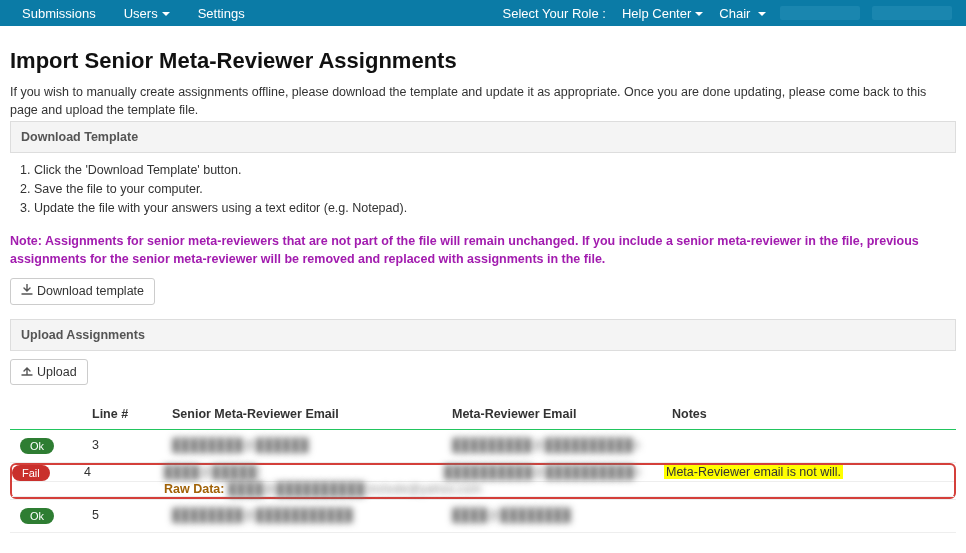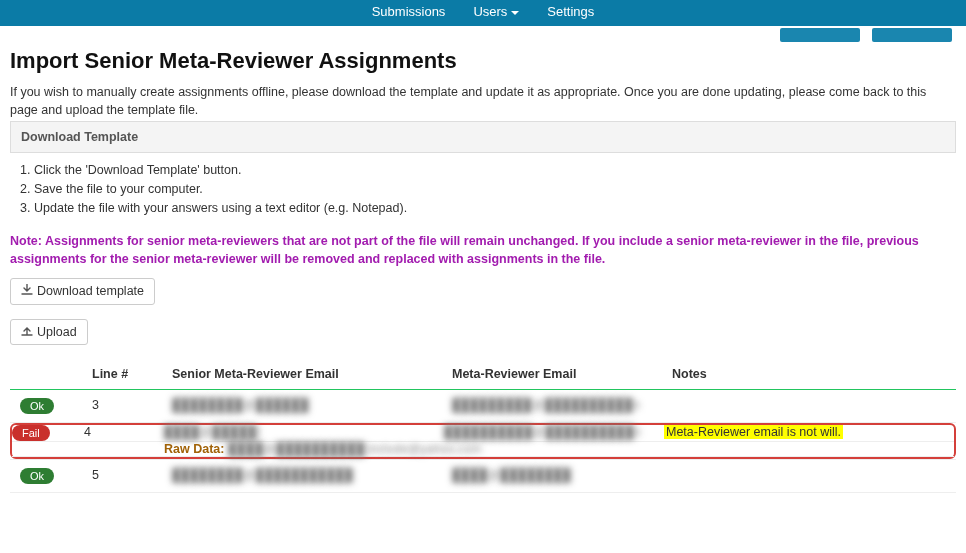--- a/index.html
+++ b/index.html
@@ -1,17 +1,17 @@
 <!DOCTYPE html>
 <html><head>
 <meta charset="utf-8">
 <style>
   * { box-sizing: border-box; margin: 0; padding: 0; }
   body { font-family: "Helvetica Neue", Helvetica, Arial, sans-serif; font-size: 13px; color: #333; background: #fff; }
-  .navbar { background: #0b7ba6; color: #fff; height: 26px; display: flex; align-items: center; padding: 0 8px; font-size: 13px; flex-direction: column; }
+  .navbar { background: #0b7ba6; color: #fff; height: 26px; display: flex; align-items: center; padding: 0 8px; font-size: 13px; }
   .nav-left { display: flex; gap: 0; align-items: center; }
   .nav-item { padding: 4px 14px; cursor: pointer; }
   .nav-right { margin-left: auto; display: flex; align-items: center; gap: 0; }
   .nav-right .nav-item { padding: 4px 8px; }
   .caret { display: inline-block; width: 0; height: 0; margin-left: 4px; vertical-align: middle; border-top: 4px solid #fff; border-right: 4px solid transparent; border-left: 4px solid transparent; }
   .blank-slot { width: 80px; height: 14px; background: #1a86af; border-radius: 2px; margin: 0 6px; }
   .container { padding: 8px 10px 20px 10px; }
   h2 { font-size: 22px; font-weight: bold; margin: 14px 0 10px 0; color: #111; }
   .intro { font-size: 12.5px; color: #333; margin-bottom: 2px; line-height: 1.4; }
   .panel-header { background: #f4f4f4; border: 1px solid #ddd; padding: 8px 10px; font-size: 12.5px; font-weight: bold; color: #555; margin-bottom: 8px; }
@@ -77,20 +77,21 @@
     <button class="btn">
       <span class="dl-icon">
         <svg width="12" height="12" viewBox="0 0 12 12">
             <path d="M6 0v6M3 4l3 3 3-3M1 10h10" stroke="#555" stroke-width="1.4" fill="none" stroke-linecap="round"></path>
           </svg>
       </span>
       <span>Download template</span>
     </button>
   </div>
 
+  <div class="panel-header">Upload Assignments</div>
 
   <div class="btn-row">
     <button class="btn">
       <span class="ul-icon">
         <svg width="12" height="12" viewBox="0 0 12 12">
             <path d="M6 10V4M3 6l3-3 3 3M1 10h10" stroke="#555" stroke-width="1.4" fill="none" stroke-linecap="round"></path>
           </svg>
       </span>
       <span>Upload</span>
     </button>

